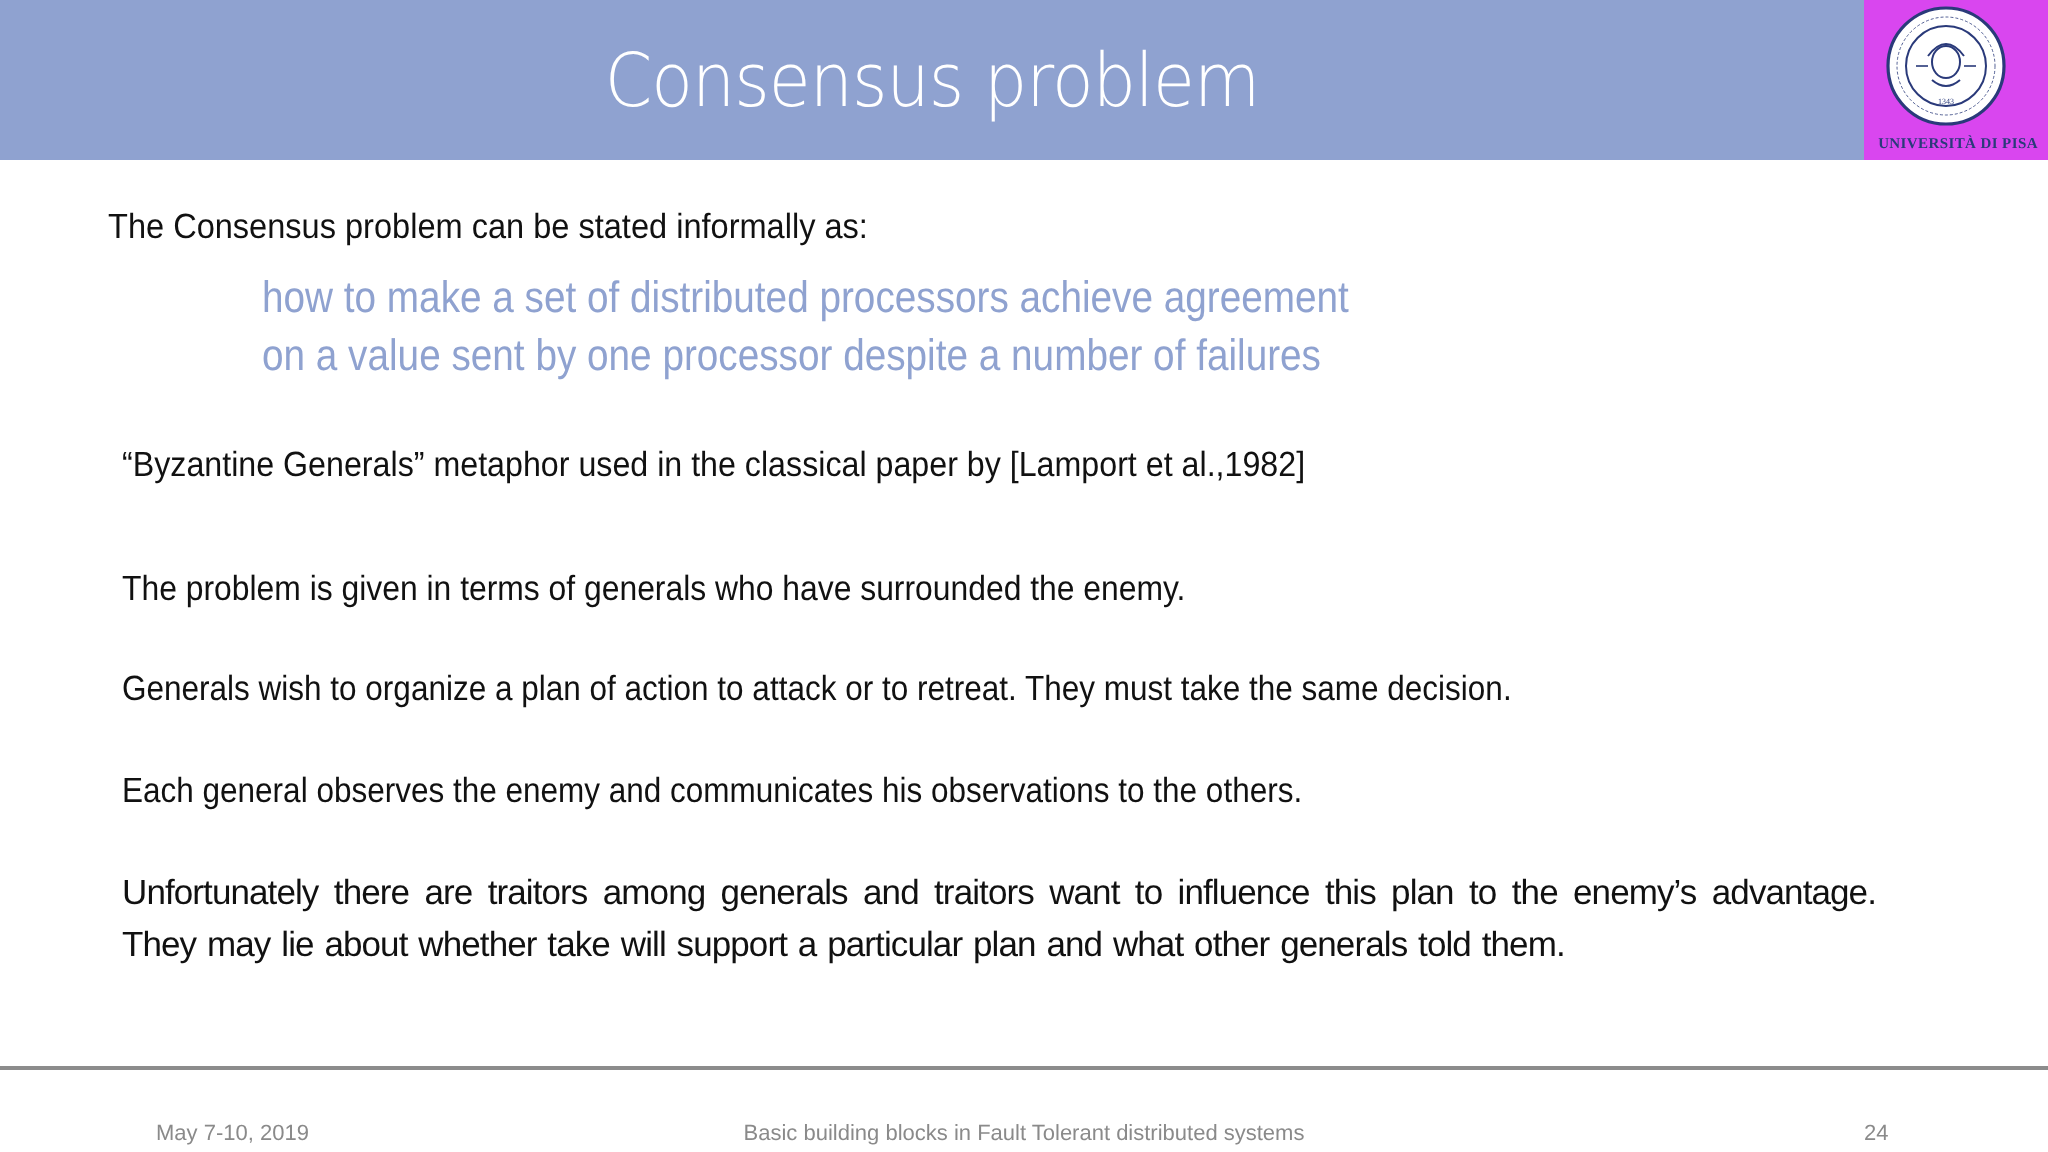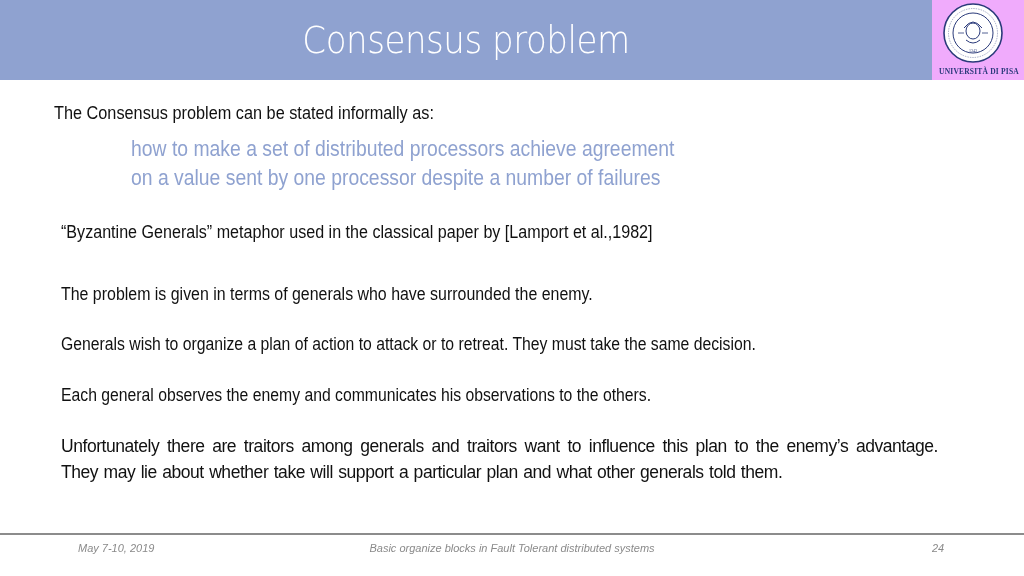--- a/index.html
+++ b/index.html
@@ -15,21 +15,21 @@
     }
     .title {
       position: absolute; left: 0; top: 0; width: 932px; height: 80px;
       display: flex; align-items: center; justify-content: center;
       color: #ffffff; font-size: 37px; letter-spacing: -0.5px;
       font-family: "DejaVu Sans", sans-serif; font-weight: 300;
       transform: scaleX(0.92);
     }
     .logo-box {
       position: absolute; left: 932px; top: 0; width: 92px; height: 80px;
-      background: #f0abfc;
+      background: #d946ef;
     }
     .logo-seal { position: absolute; left: 10px; top: 2px; width: 62px; height: 62px; }
     .logo-text {
       position: absolute; left: 2px; top: 67px; width: 90px;
       font-family: "Liberation Serif", serif; font-weight: bold;
       font-size: 7.5px; color: #2a3a7a; text-align: center; letter-spacing: 0.2px;
     }
     .text {
       position: absolute; font-size: 17.5px; line-height: 26px; color: #111;
       white-space: nowrap;
@@ -50,23 +50,22 @@
       position: absolute; left: 61px; top: 433px; width: 877px;
       font-size: 17.5px; line-height: 26px; color: #111;
       text-align: justify; text-align-last: left;
       letter-spacing: -0.45px; word-spacing: 1px;
     }
     .footer-line {
       position: absolute; left: 0; top: 533px; width: 1024px; height: 2px;
       background: #8c8c8c;
     }
     .footer {
-      position: absolute; top: 542px; font-size: 11px; color: #8a8a8a;
+      position: absolute; top: 561px; font-size: 11px; color: #8a8a8a;
       white-space: nowrap;
-      font-style: italic;
     }
     .f-date { left: 78px; }
     .f-center { left: 0; width: 1024px; text-align: center; }
     .f-page { left: 932px; }
   </style>
 </head>
 <body>
 
 <div class="header"></div>
 <div class="title">Consensus problem</div>
@@ -95,14 +94,14 @@
 
 <div class="text byz">“Byzantine Generals” metaphor used in the classical paper by [Lamport et al.,1982]</div>
 
 <div class="text p1">The problem is given in terms of  generals who have surrounded the enemy.</div>
 <div class="text p2">Generals wish to organize a plan of action to attack or to retreat. They must take the same decision.</div>
 <div class="text p3">Each general observes the enemy and communicates his observations to the others.</div>
 <div class="p4">Unfortunately there are traitors among generals and traitors want to influence this plan to the enemy’s advantage. They may lie about whether take will support a particular plan and what other generals told them.</div>
 
 <div class="footer-line"></div>
 <div class="footer f-date">May 7-10, 2019</div>
-<div class="footer f-center">Basic organize blocks in Fault Tolerant distributed systems</div>
+<div class="footer f-center">Basic building blocks in Fault Tolerant distributed systems</div>
 <div class="footer f-page">24</div>
 
 </body></html>

